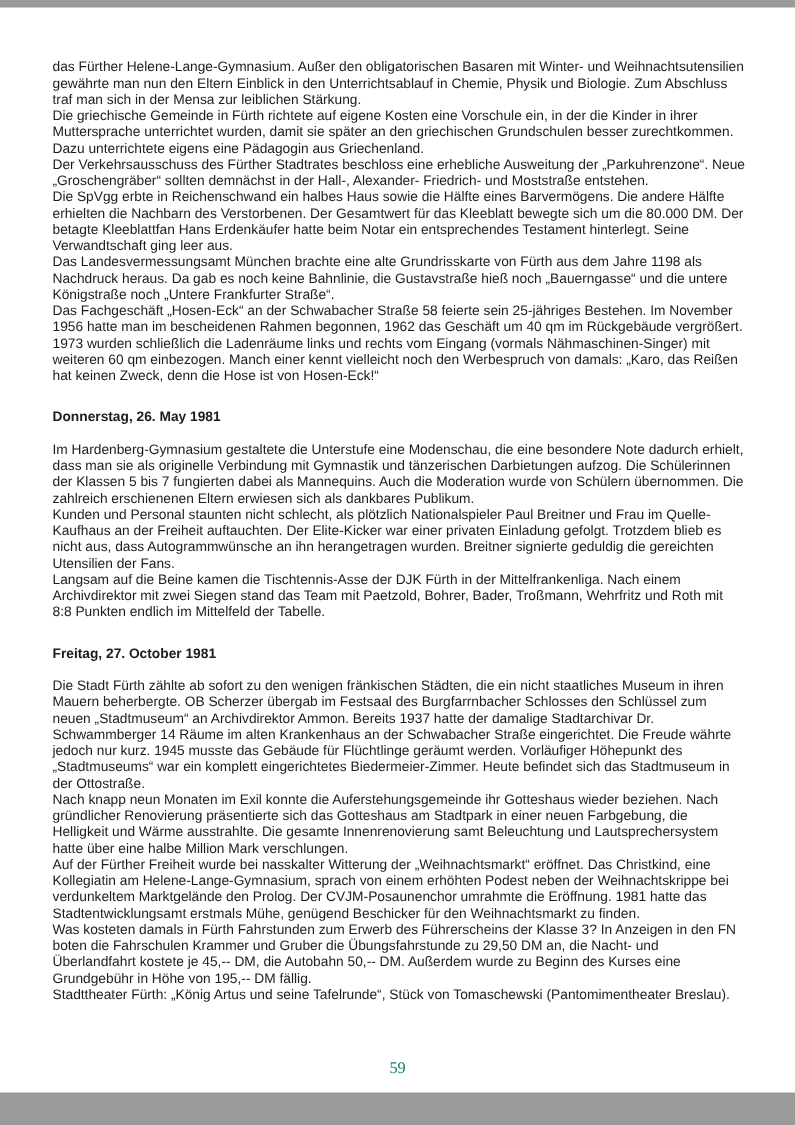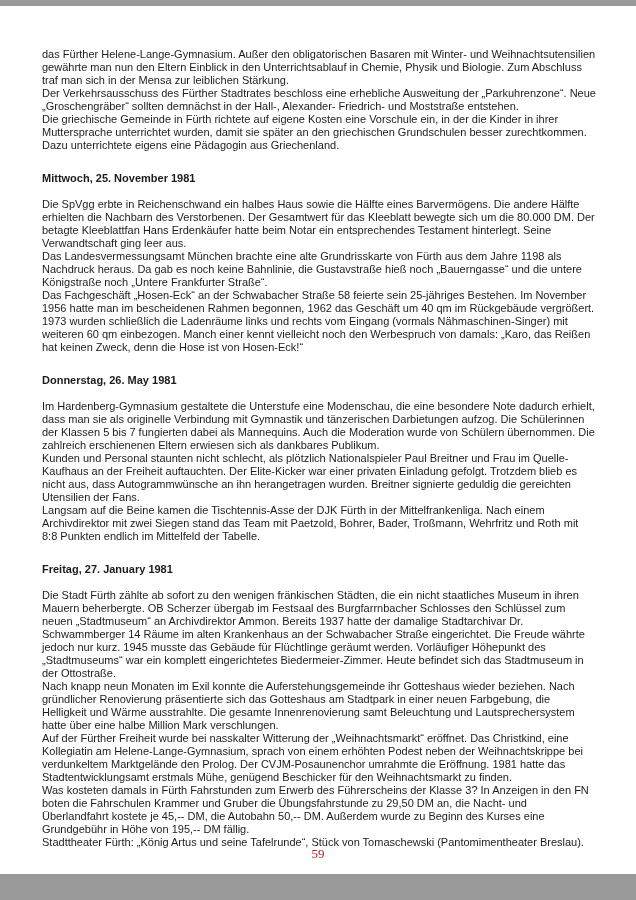--- a/index.html
+++ b/index.html
@@ -37,40 +37,39 @@
     margin: 20px 0 13px 0;
   }
   .page-number {
     position: absolute;
     bottom: 14px;
     left: 0;
     right: 0;
     text-align: center;
     font-family: "Liberation Serif", serif;
     font-size: 13px;
-    color: #b91c1c;
+    color: #0f766e;
   }
 </style>
 </head>
 <body>
 
 <div class="page">
   <div class="content">
     <p>das Fürther Helene-Lange-Gymnasium. Außer den obligatorischen Basaren mit Winter- und Weihnachtsutensilien gewährte man nun den Eltern Einblick in den Unterrichtsablauf in Chemie, Physik und Biologie. Zum Abschluss traf man sich in der Mensa zur leiblichen Stärkung.</p>
+    <p>Die griechische Gemeinde in Fürth richtete auf eigene Kosten eine Vorschule ein, in der die Kinder in ihrer Muttersprache unterrichtet wurden, damit sie später an den griechischen Grundschulen besser zurechtkommen. Dazu unterrichtete eigens eine Pädagogin aus Griechenland.</p>
     <p>Der Verkehrsausschuss des Fürther Stadtrates beschloss eine erhebliche Ausweitung der „Parkuhrenzone“. Neue „Groschengräber“ sollten demnächst in der Hall-, Alexander- Friedrich- und Moststraße entstehen.</p>
-    <p>Die griechische Gemeinde in Fürth richtete auf eigene Kosten eine Vorschule ein, in der die Kinder in ihrer Muttersprache unterrichtet wurden, damit sie später an den griechischen Grundschulen besser zurechtkommen. Dazu unterrichtete eigens eine Pädagogin aus Griechenland.</p>
-    <h2>Mittwoch, 25. November 1981</h2>
     <p>Die SpVgg erbte in Reichenschwand ein halbes Haus sowie die Hälfte eines Barvermögens. Die andere Hälfte erhielten die Nachbarn des Verstorbenen. Der Gesamtwert für das Kleeblatt bewegte sich um die 80.000 DM. Der betagte Kleeblattfan Hans Erdenkäufer hatte beim Notar ein entsprechendes Testament hinterlegt. Seine Verwandtschaft ging leer aus.</p>
     <p>Das Landesvermessungsamt München brachte eine alte Grundrisskarte von Fürth aus dem Jahre 1198 als Nachdruck heraus. Da gab es noch keine Bahnlinie, die Gustavstraße hieß noch „Bauerngasse“ und die untere Königstraße noch „Untere Frankfurter Straße“.</p>
     <p>Das Fachgeschäft „Hosen-Eck“ an der Schwabacher Straße 58 feierte sein 25-jähriges Bestehen. Im November 1956 hatte man im bescheidenen Rahmen begonnen, 1962 das Geschäft um 40 qm im Rückgebäude vergrößert. 1973 wurden schließlich die Ladenräume links und rechts vom Eingang (vormals Nähmaschinen-Singer) mit weiteren 60 qm einbezogen. Manch einer kennt vielleicht noch den Werbespruch von damals: „Karo, das Reißen hat keinen Zweck, denn die Hose ist von Hosen-Eck!“</p>
     <h2>Donnerstag, 26. May 1981</h2>
     <p>Im Hardenberg-Gymnasium gestaltete die Unterstufe eine Modenschau, die eine besondere Note dadurch erhielt, dass man sie als originelle Verbindung mit Gymnastik und tänzerischen Darbietungen aufzog. Die Schülerinnen der Klassen 5 bis 7 fungierten dabei als Mannequins. Auch die Moderation wurde von Schülern übernommen. Die zahlreich erschienenen Eltern erwiesen sich als dankbares Publikum.</p>
     <p>Kunden und Personal staunten nicht schlecht, als plötzlich Nationalspieler Paul Breitner und Frau im Quelle-Kaufhaus an der Freiheit auftauchten. Der Elite-Kicker war einer privaten Einladung gefolgt. Trotzdem blieb es nicht aus, dass Autogrammwünsche an ihn herangetragen wurden. Breitner signierte geduldig die gereichten Utensilien der Fans.</p>
     <p>Langsam auf die Beine kamen die Tischtennis-Asse der DJK Fürth in der Mittelfrankenliga. Nach einem Archivdirektor mit zwei Siegen stand das Team mit Paetzold, Bohrer, Bader, Troßmann, Wehrfritz und Roth mit 8:8 Punkten endlich im Mittelfeld der Tabelle.</p>
-    <h2>Freitag, 27. January 1981</h2>
+    <h2>Freitag, 27. October 1981</h2>
     <p>Die Stadt Fürth zählte ab sofort zu den wenigen fränkischen Städten, die ein nicht staatliches Museum in ihren Mauern beherbergte. OB Scherzer übergab im Festsaal des Burgfarrnbacher Schlosses den Schlüssel zum neuen „Stadtmuseum“ an Archivdirektor Ammon. Bereits 1937 hatte der damalige Stadtarchivar Dr. Schwammberger 14 Räume im alten Krankenhaus an der Schwabacher Straße eingerichtet. Die Freude währte jedoch nur kurz. 1945 musste das Gebäude für Flüchtlinge geräumt werden. Vorläufiger Höhepunkt des „Stadtmuseums“ war ein komplett eingerichtetes Biedermeier-Zimmer. Heute befindet sich das Stadtmuseum in der Ottostraße.</p>
     <p>Nach knapp neun Monaten im Exil konnte die Auferstehungsgemeinde ihr Gotteshaus wieder beziehen. Nach gründlicher Renovierung präsentierte sich das Gotteshaus am Stadtpark in einer neuen Farbgebung, die Helligkeit und Wärme ausstrahlte. Die gesamte Innenrenovierung samt Beleuchtung und Lautsprechersystem hatte über eine halbe Million Mark verschlungen.</p>
     <p>Auf der Fürther Freiheit wurde bei nasskalter Witterung der „Weihnachtsmarkt“ eröffnet. Das Christkind, eine Kollegiatin am Helene-Lange-Gymnasium, sprach von einem erhöhten Podest neben der Weihnachtskrippe bei verdunkeltem Marktgelände den Prolog. Der CVJM-Posaunenchor umrahmte die Eröffnung. 1981 hatte das Stadtentwicklungsamt erstmals Mühe, genügend Beschicker für den Weihnachtsmarkt zu finden.</p>
     <p>Was kosteten damals in Fürth Fahrstunden zum Erwerb des Führerscheins der Klasse 3? In Anzeigen in den FN boten die Fahrschulen Krammer und Gruber die Übungsfahrstunde zu 29,50 DM an, die Nacht- und Überlandfahrt kostete je 45,-- DM, die Autobahn 50,-- DM. Außerdem wurde zu Beginn des Kurses eine Grundgebühr in Höhe von 195,-- DM fällig.</p>
     <p>Stadttheater Fürth: „König Artus und seine Tafelrunde“, Stück von Tomaschewski (Pantomimentheater Breslau).</p>
   </div>
   <div class="page-number">59</div>
 </div>
 
 </body></html>

